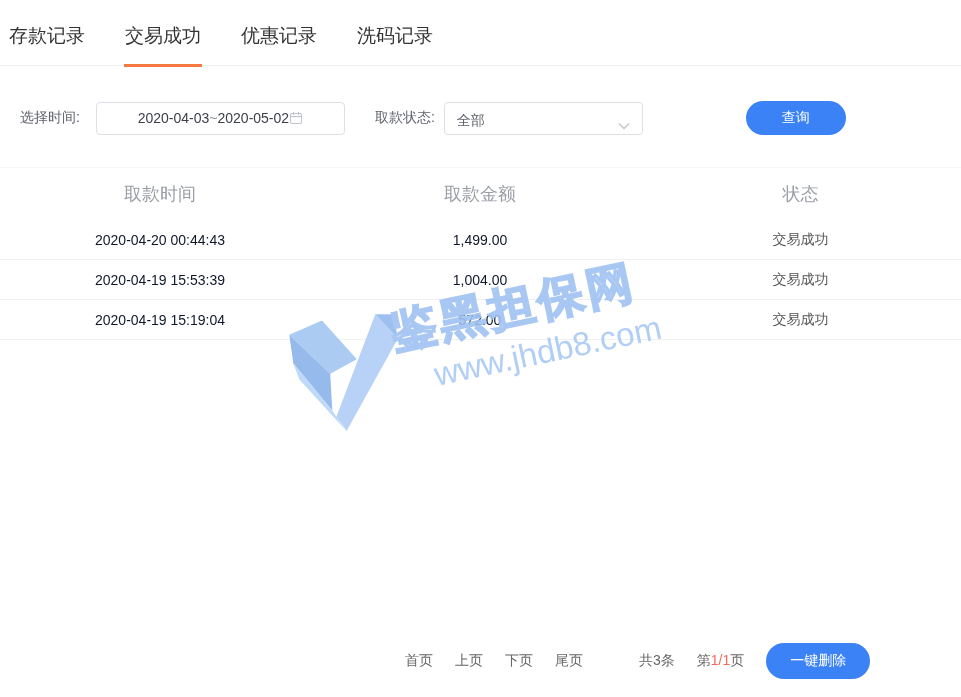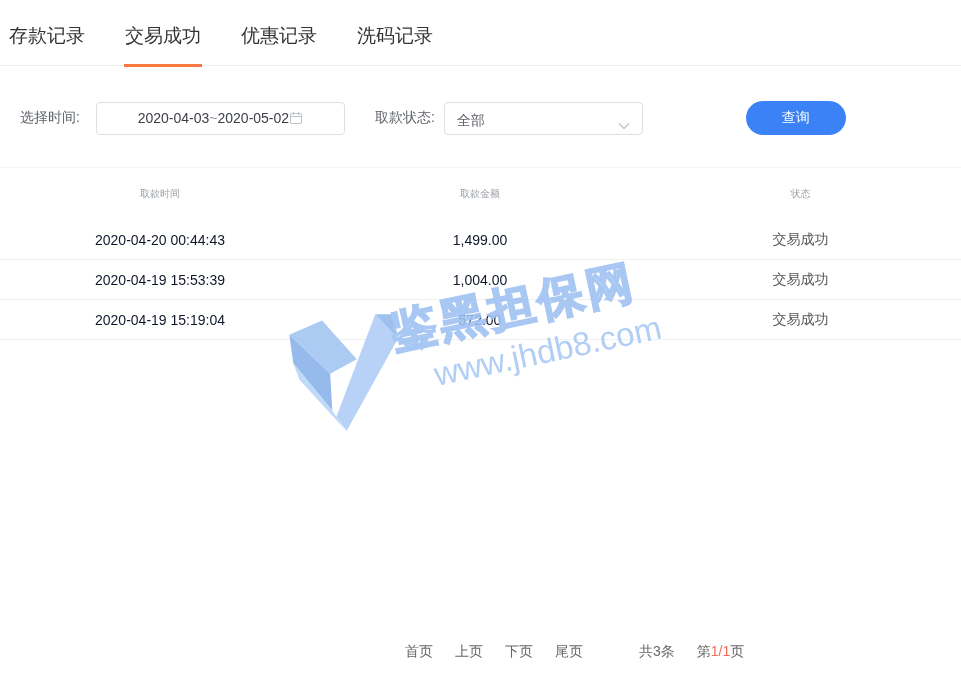--- a/index.html
+++ b/index.html
@@ -31,21 +31,21 @@
   .btn {
     background:#3b82f6; color:#fff; border:none; font-size:14px; cursor:pointer;
     font-family:inherit;
   }
   .query-btn { margin-left:103px; width:100px; height:34px; border-radius:17px; }
 
   
   .table { margin-top:32px; border-top:1px solid #f5f5f5; }
   .t-head, .t-row { display:grid; grid-template-columns:320px 320px 321px; }
   .t-head { height:52px; align-items:center; }
-  .t-head div { text-align:center; font-size:10px; color:#9a9fa6; }
+  .t-head div { text-align:center; font-size:18px; color:#9a9fa6; }
   .t-row { height:40px; align-items:center; border-bottom:1px solid #f0f0f0; }
   .t-row div { text-align:center; font-size:14px; color:#0f172a; }
   .t-row .cell-status { color:#555; }
 
   
   .watermark { position:absolute; left:283px; top:296px; width:440px; height:150px; z-index:5; pointer-events:none; opacity:.9; }
   .wm-logo { position:absolute; left:0; top:8px; }
   .wm-text { position:absolute; left:112px; top:6px; transform:rotate(-12deg); transform-origin:left center; white-space:nowrap; }
   .wm-title {
     font-size:46px; font-weight:bold; letter-spacing:4px;
@@ -143,13 +143,14 @@
   </div>
 </div>
 
 <div class="pager">
   <span class="pg-link">首页</span>
   <span class="pg-link">上页</span>
   <span class="pg-link">下页</span>
   <span class="pg-link">尾页</span>
   <span class="pg-total">共3条</span>
   <span class="pg-page"><span>第</span><span class="pg-num">1</span><span class="pg-num">/</span><span class="pg-num">1</span><span>页</span></span>
+  <button class="btn del-btn">一键删除</button>
 </div>
 
 </body></html>

